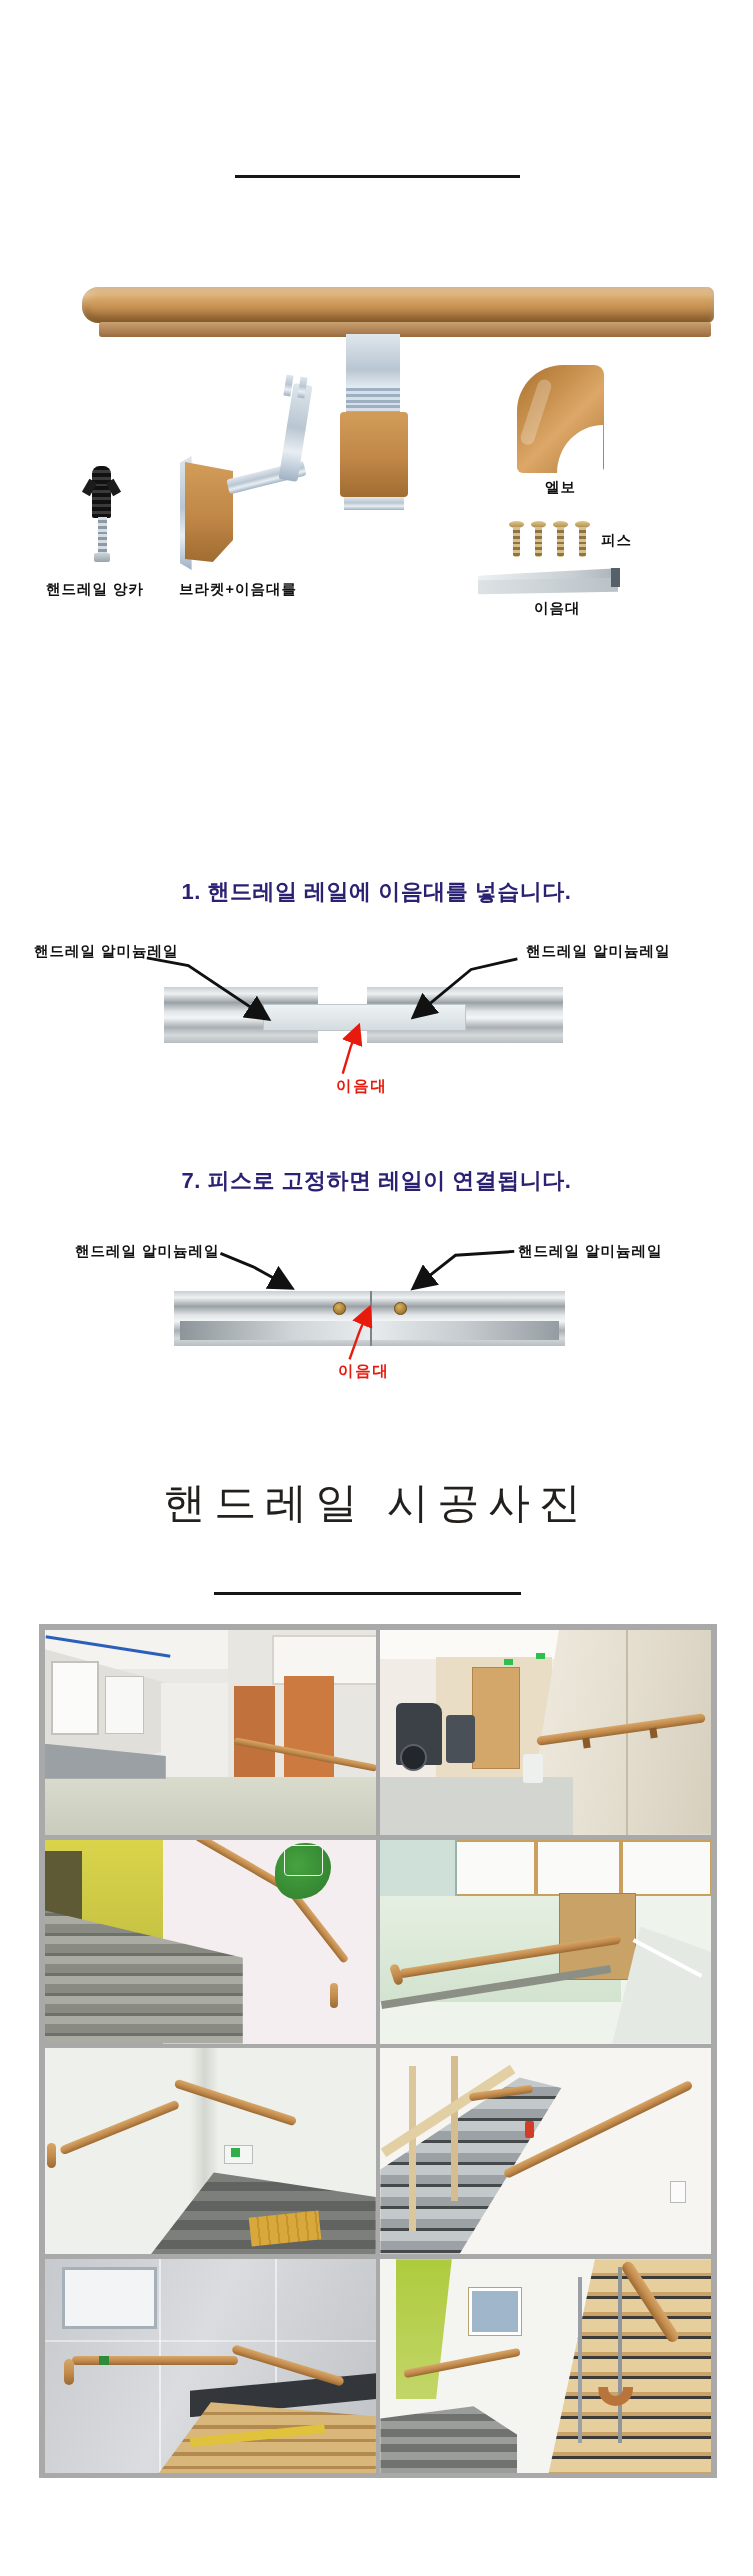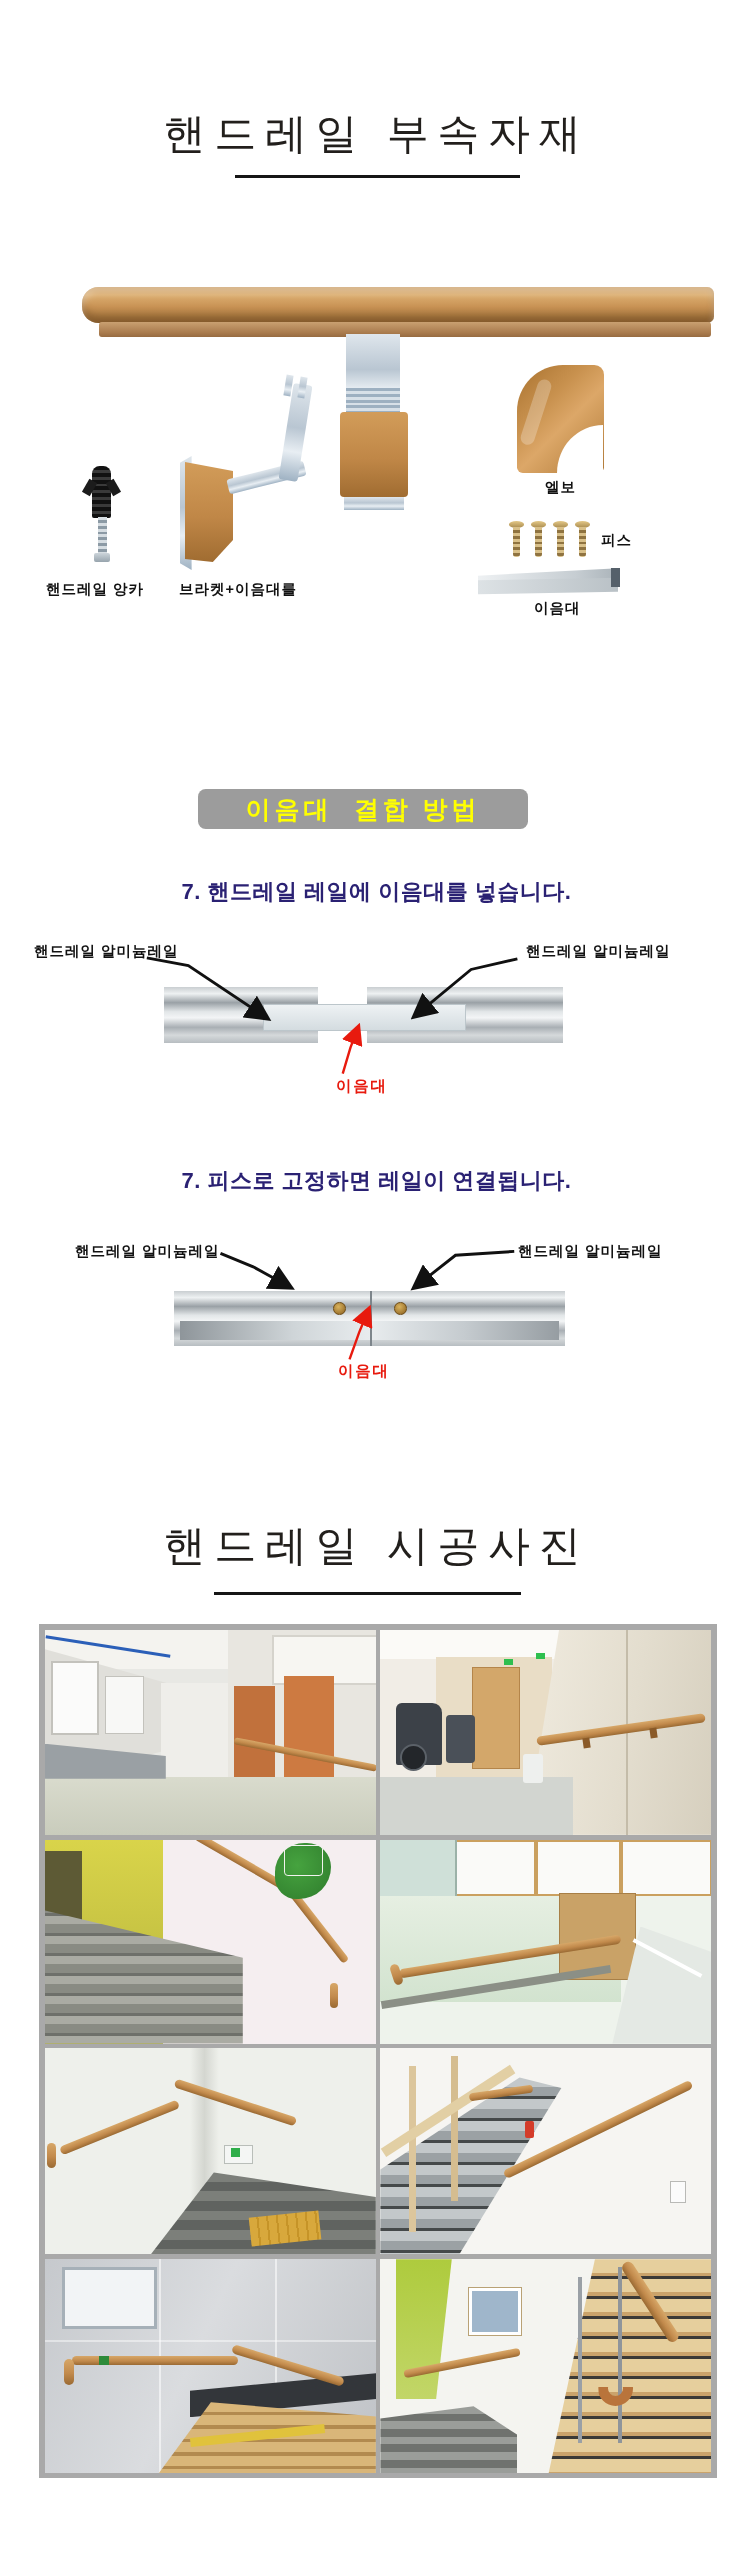--- a/index.html
+++ b/index.html
@@ -26,21 +26,20 @@
         box-sizing:border-box;padding:5.8px;display:grid;grid-template-columns:1fr 1fr;
         grid-template-rows:205px 204px 206px 214px;gap:4.8px;}
   .cell{position:relative;overflow:hidden;background:#e8e8e4;}
   svg{position:absolute;left:0;top:0;}
 </style>
 </head>
 <body>
 
 <div class="page">
 
-  <div class="big-title" style="top:106px">핸드레일 부속자재</div>
   <div class="t-underline" style="left:235px;top:175px;width:285px"></div>
 
   <div class="abs wood" style="left:82px;top:287px;width:632px;height:36px;border-radius:16.4px 6.8px 6.8px 16.4px;box-shadow:inset 0 5.8px 7.7px rgba(255,255,255,.35), inset 0 -7.7px 7.7px rgba(90,55,20,.35)"></div>
   <div class="abs" style="left:99px;top:322px;width:612px;height:14.5px;border-radius:2.9px;background:linear-gradient(180deg,#c9a071,#aa7c4e 70%,#976b41)"></div>
 
   <div class="abs silver" style="left:346px;top:334px;width:54px;height:79px"></div>
   <div class="abs" style="left:346px;top:388px;width:54px;height:25px;background:repeating-linear-gradient(180deg,#9db0c1 0 2.9px,#d7e0e8 2.9px 5.8px)"></div>
   <div class="abs tan" style="left:340px;top:412px;width:68px;height:85px;border-radius:3.9px"></div>
   <div class="abs silver" style="left:344px;top:497px;width:60px;height:12.6px"></div>
 
@@ -73,23 +72,22 @@
   <div class="lbl" style="left:601px;top:531px">피스</div>
 
   <div class="abs" style="left:478px;top:572px;width:140px;height:12.6px;background:linear-gradient(90deg,#eef1f3,#c6cdd2 70%,#aab3b9);transform:skewY(-3deg)"></div>
   <div class="abs" style="left:478px;top:579px;width:140px;height:13.5px;background:linear-gradient(90deg,#dde2e5,#b9c1c6);transform:skewY(-1deg)"></div>
   <div class="abs" style="left:611px;top:568px;width:8.7px;height:19.3px;background:#55606a"></div>
   <div class="lbl" style="left:534px;top:599px">이음대</div>
 
   <div class="lbl" style="left:46px;top:580px">핸드레일 앙카</div>
   <div class="lbl" style="left:179px;top:580px">브라켓+이음대를</div>
 
-  <div class="banner">이음대  결합 방법</div>
-
-  <div class="step-text" style="top:877px">7. 핸드레일 레일에 이음대를 넣습니다.</div>
+
+  <div class="step-text" style="top:877px">1. 핸드레일 레일에 이음대를 넣습니다.</div>
 
   <div class="lbl" style="left:34px;top:942px">핸드레일 알미늄레일</div>
   <div class="lbl" style="left:526px;top:942px">핸드레일 알미늄레일</div>
 
   <div class="abs alu" style="left:164px;top:987px;width:154px;height:56px"></div>
   <div class="abs alu" style="left:367px;top:987px;width:196px;height:56px"></div>
   <div class="abs" style="left:263px;top:1004px;width:201px;height:25px;background:linear-gradient(180deg,#eef2f4,#d4dce0);border:1px solid #bcc6cb"></div>
 
   <svg width="753" height="193" style="top:927px" viewBox="0 0 780 200">
     <defs>
@@ -117,21 +115,21 @@
   <div class="abs" style="left:333px;top:1302px;width:10.6px;height:10.6px;border-radius:50%;background:radial-gradient(circle at 40% 35%,#d9b35e,#8a5f1e);border:1px solid #6d4b16"></div>
   <div class="abs" style="left:394px;top:1302px;width:10.6px;height:10.6px;border-radius:50%;background:radial-gradient(circle at 40% 35%,#d9b35e,#8a5f1e);border:1px solid #6d4b16"></div>
 
   <svg width="753" height="183" style="top:1236px" viewBox="0 0 780 190">
     <polyline points="228,18 262,32 300,53" fill="none" stroke="#111" stroke-width="3" marker-end="url(#ab)"></polyline>
     <polyline points="533,16 472,20 430,53" fill="none" stroke="#111" stroke-width="3" marker-end="url(#ab)"></polyline>
     <polyline points="362,128 372,100 382,76" fill="none" stroke="#e81a0e" stroke-width="2.5" marker-end="url(#ar)"></polyline>
   </svg>
   <div class="red-lbl" style="left:338px;top:1361px">이음대</div>
 
-  <div class="big-title" style="top:1518px">핸드레일 시공사진</div>
+  <div class="big-title" style="top:1475px">핸드레일 시공사진</div>
   <div class="t-underline" style="left:214px;top:1592px;width:307px"></div>
 
   <div class="grid">
 
     <div class="cell">
       <div class="abs" style="left:0;top:0;width:331px;height:39px;background:#f4f3ef"></div>
       <div class="abs" style="left:0;top:19.3px;width:121px;height:135px;background:#e0dfda;clip-path:polygon(0 0,100% 25%,100% 75%,0 100%)"></div>
       <div class="abs" style="left:5.8px;top:31px;width:44px;height:70px;background:#fbfbfa;border:2.9px solid #c3c2bc"></div>
       <div class="abs" style="left:60px;top:46px;width:37px;height:56px;background:#f8f8f6;border:1.9px solid #c3c2bc"></div>
       <div class="abs" style="left:0;top:15.4px;width:126px;height:2.9px;background:#2b5fb8;transform:rotate(9deg)"></div>

